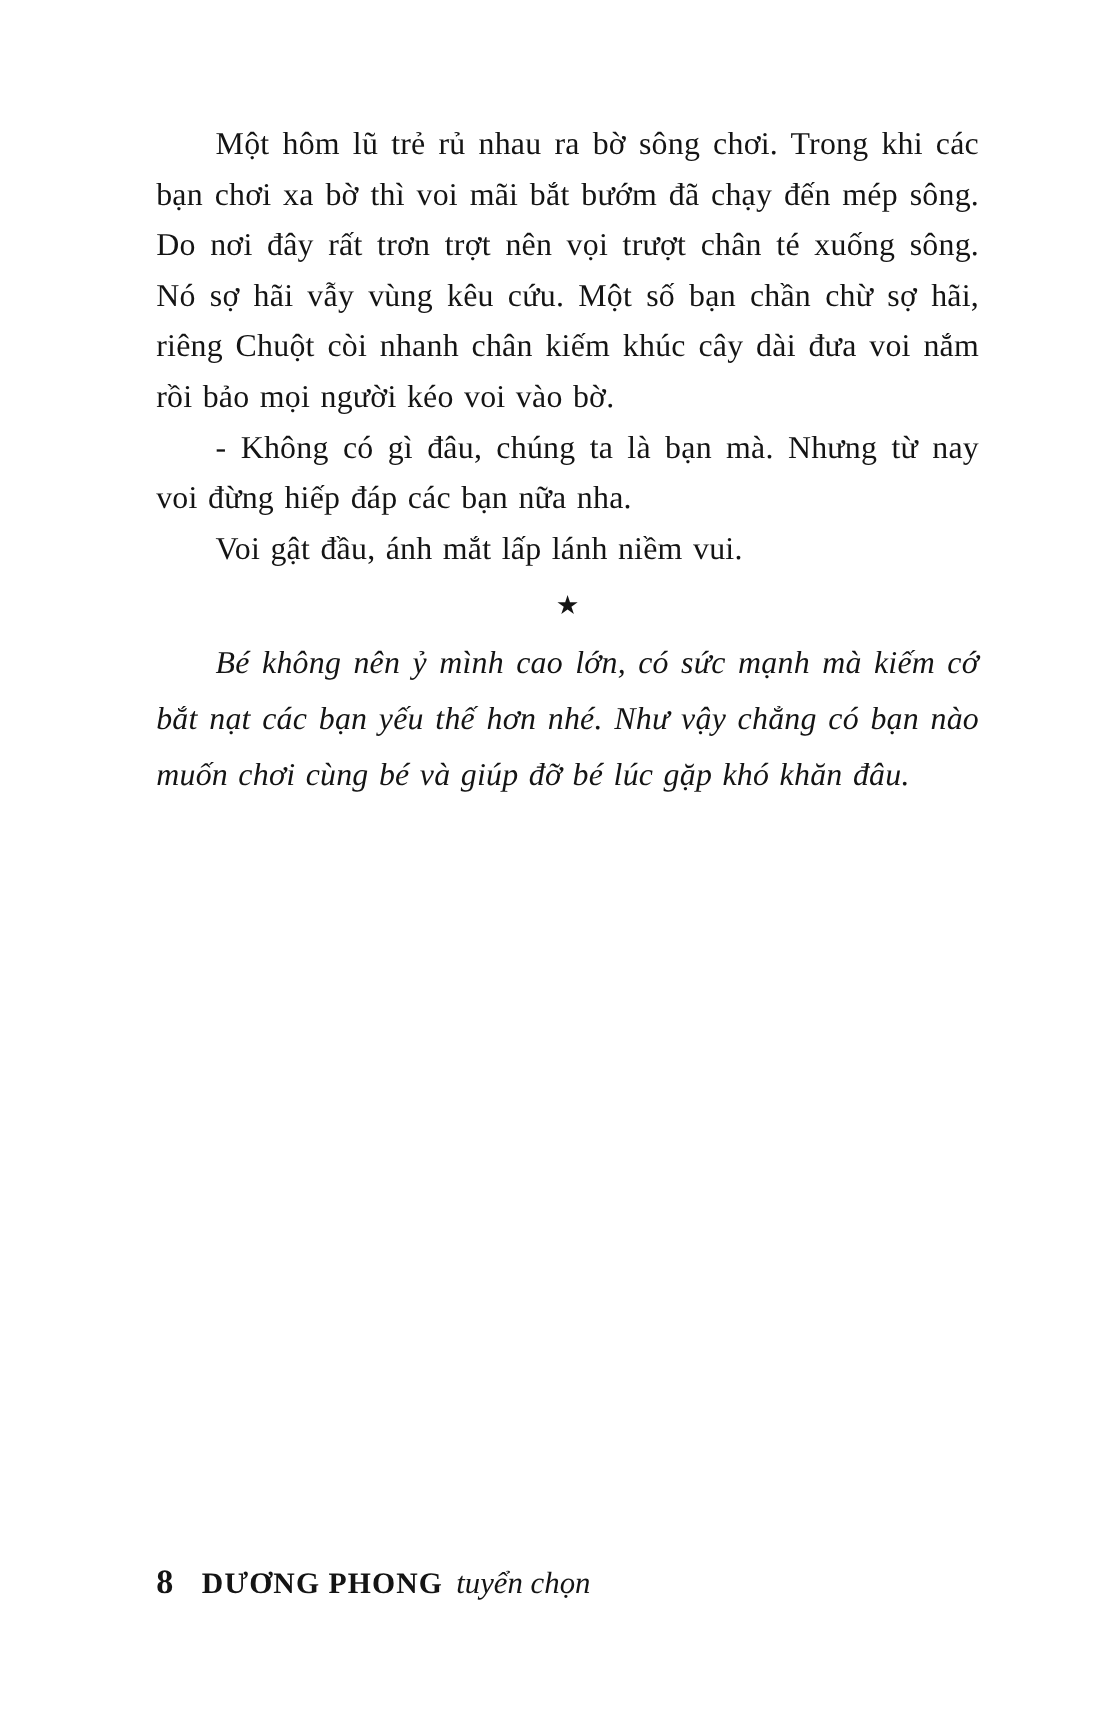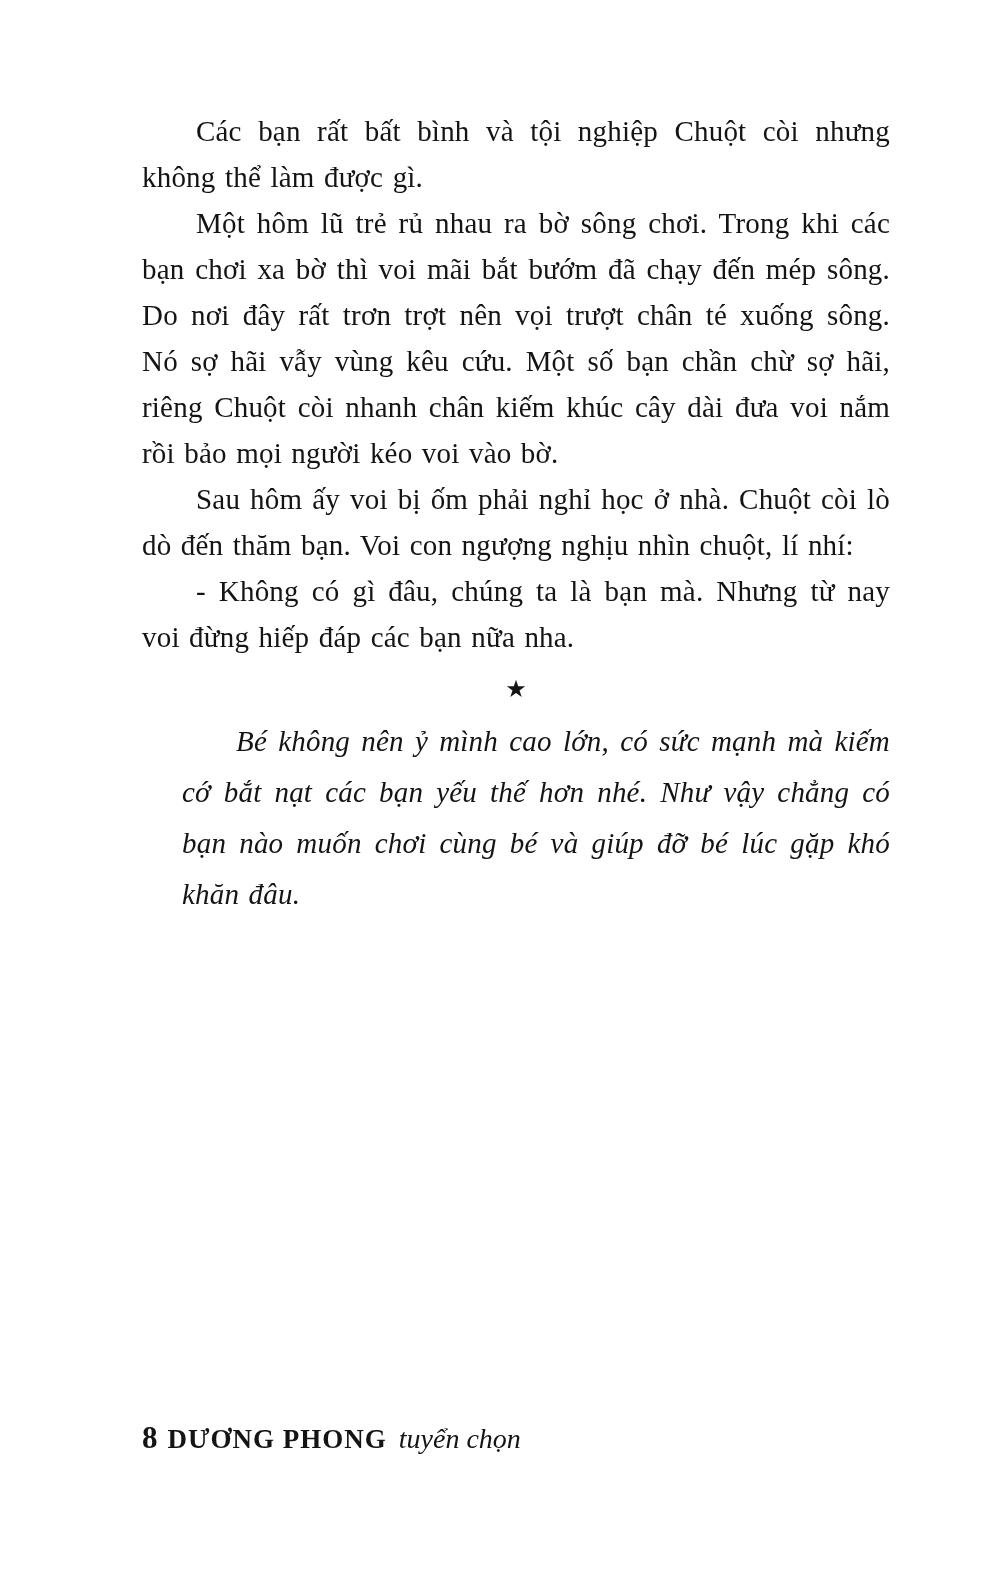--- a/index.html
+++ b/index.html
@@ -42,21 +42,20 @@
     margin-bottom: 4px;
     text-indent: 0 !important;
     color: #141414;
   }
 
   .moral {
     font-style: italic;
     font-size: 29px;
     line-height: 51px !important;
     letter-spacing: 0.3px;
-    margin-left: 40px;
   }
 
   .footer {
     position: absolute;
     left: 142px;
     top: 1420px;
     display: flex;
     align-items: baseline;
     gap: 10px;
     white-space: nowrap;
@@ -64,38 +63,38 @@
 
   .footer .page-num {
     font-size: 31px;
     font-weight: bold;
   }
 
   .footer .publisher {
     font-size: 27px;
     font-weight: bold;
     letter-spacing: 1px;
+    margin-left: 16px;
   }
 
   .footer .suffix {
     font-size: 28px;
     font-style: italic;
     margin-left: 2px;
   }
 </style>
 </head>
 <body>
 
 <div class="page">
 
   <div class="text-block">
-    <p>Các bạn rất bất bình và tội nghiệp Chuột còi nhưng không thể làm được gì.</p>
     <p>Một hôm lũ trẻ rủ nhau ra bờ sông chơi. Trong khi các bạn chơi xa bờ thì voi mãi bắt bướm đã chạy đến mép sông. Do nơi đây rất trơn trợt nên vọi trượt chân té xuống sông. Nó sợ hãi vẫy vùng kêu cứu. Một số bạn chần chừ sợ hãi, riêng Chuột còi nhanh chân kiếm khúc cây dài đưa voi nắm rồi bảo mọi người kéo voi vào bờ.</p>
-    <p>Sau hôm ấy voi bị ốm phải nghỉ học ở nhà. Chuột còi lò dò đến thăm bạn. Voi con ngượng nghịu nhìn chuột, lí nhí:</p>
     <p>- Không có gì đâu, chúng ta là bạn mà. Nhưng từ nay voi đừng hiếp đáp các bạn nữa nha.</p>
+    <p>Voi gật đầu, ánh mắt lấp lánh niềm vui.</p>
 
     <div class="separator">★</div>
 
     <p class="moral">Bé không nên ỷ mình cao lớn, có sức mạnh mà kiếm cớ bắt nạt các bạn yếu thế hơn nhé. Như vậy chẳng có bạn nào muốn chơi cùng bé và giúp đỡ bé lúc gặp khó khăn đâu.</p>
   </div>
 
   <div class="footer">
     <span class="page-num">8</span>
     <span class="publisher">DƯƠNG PHONG</span>
     <span class="suffix">tuyển chọn</span>

